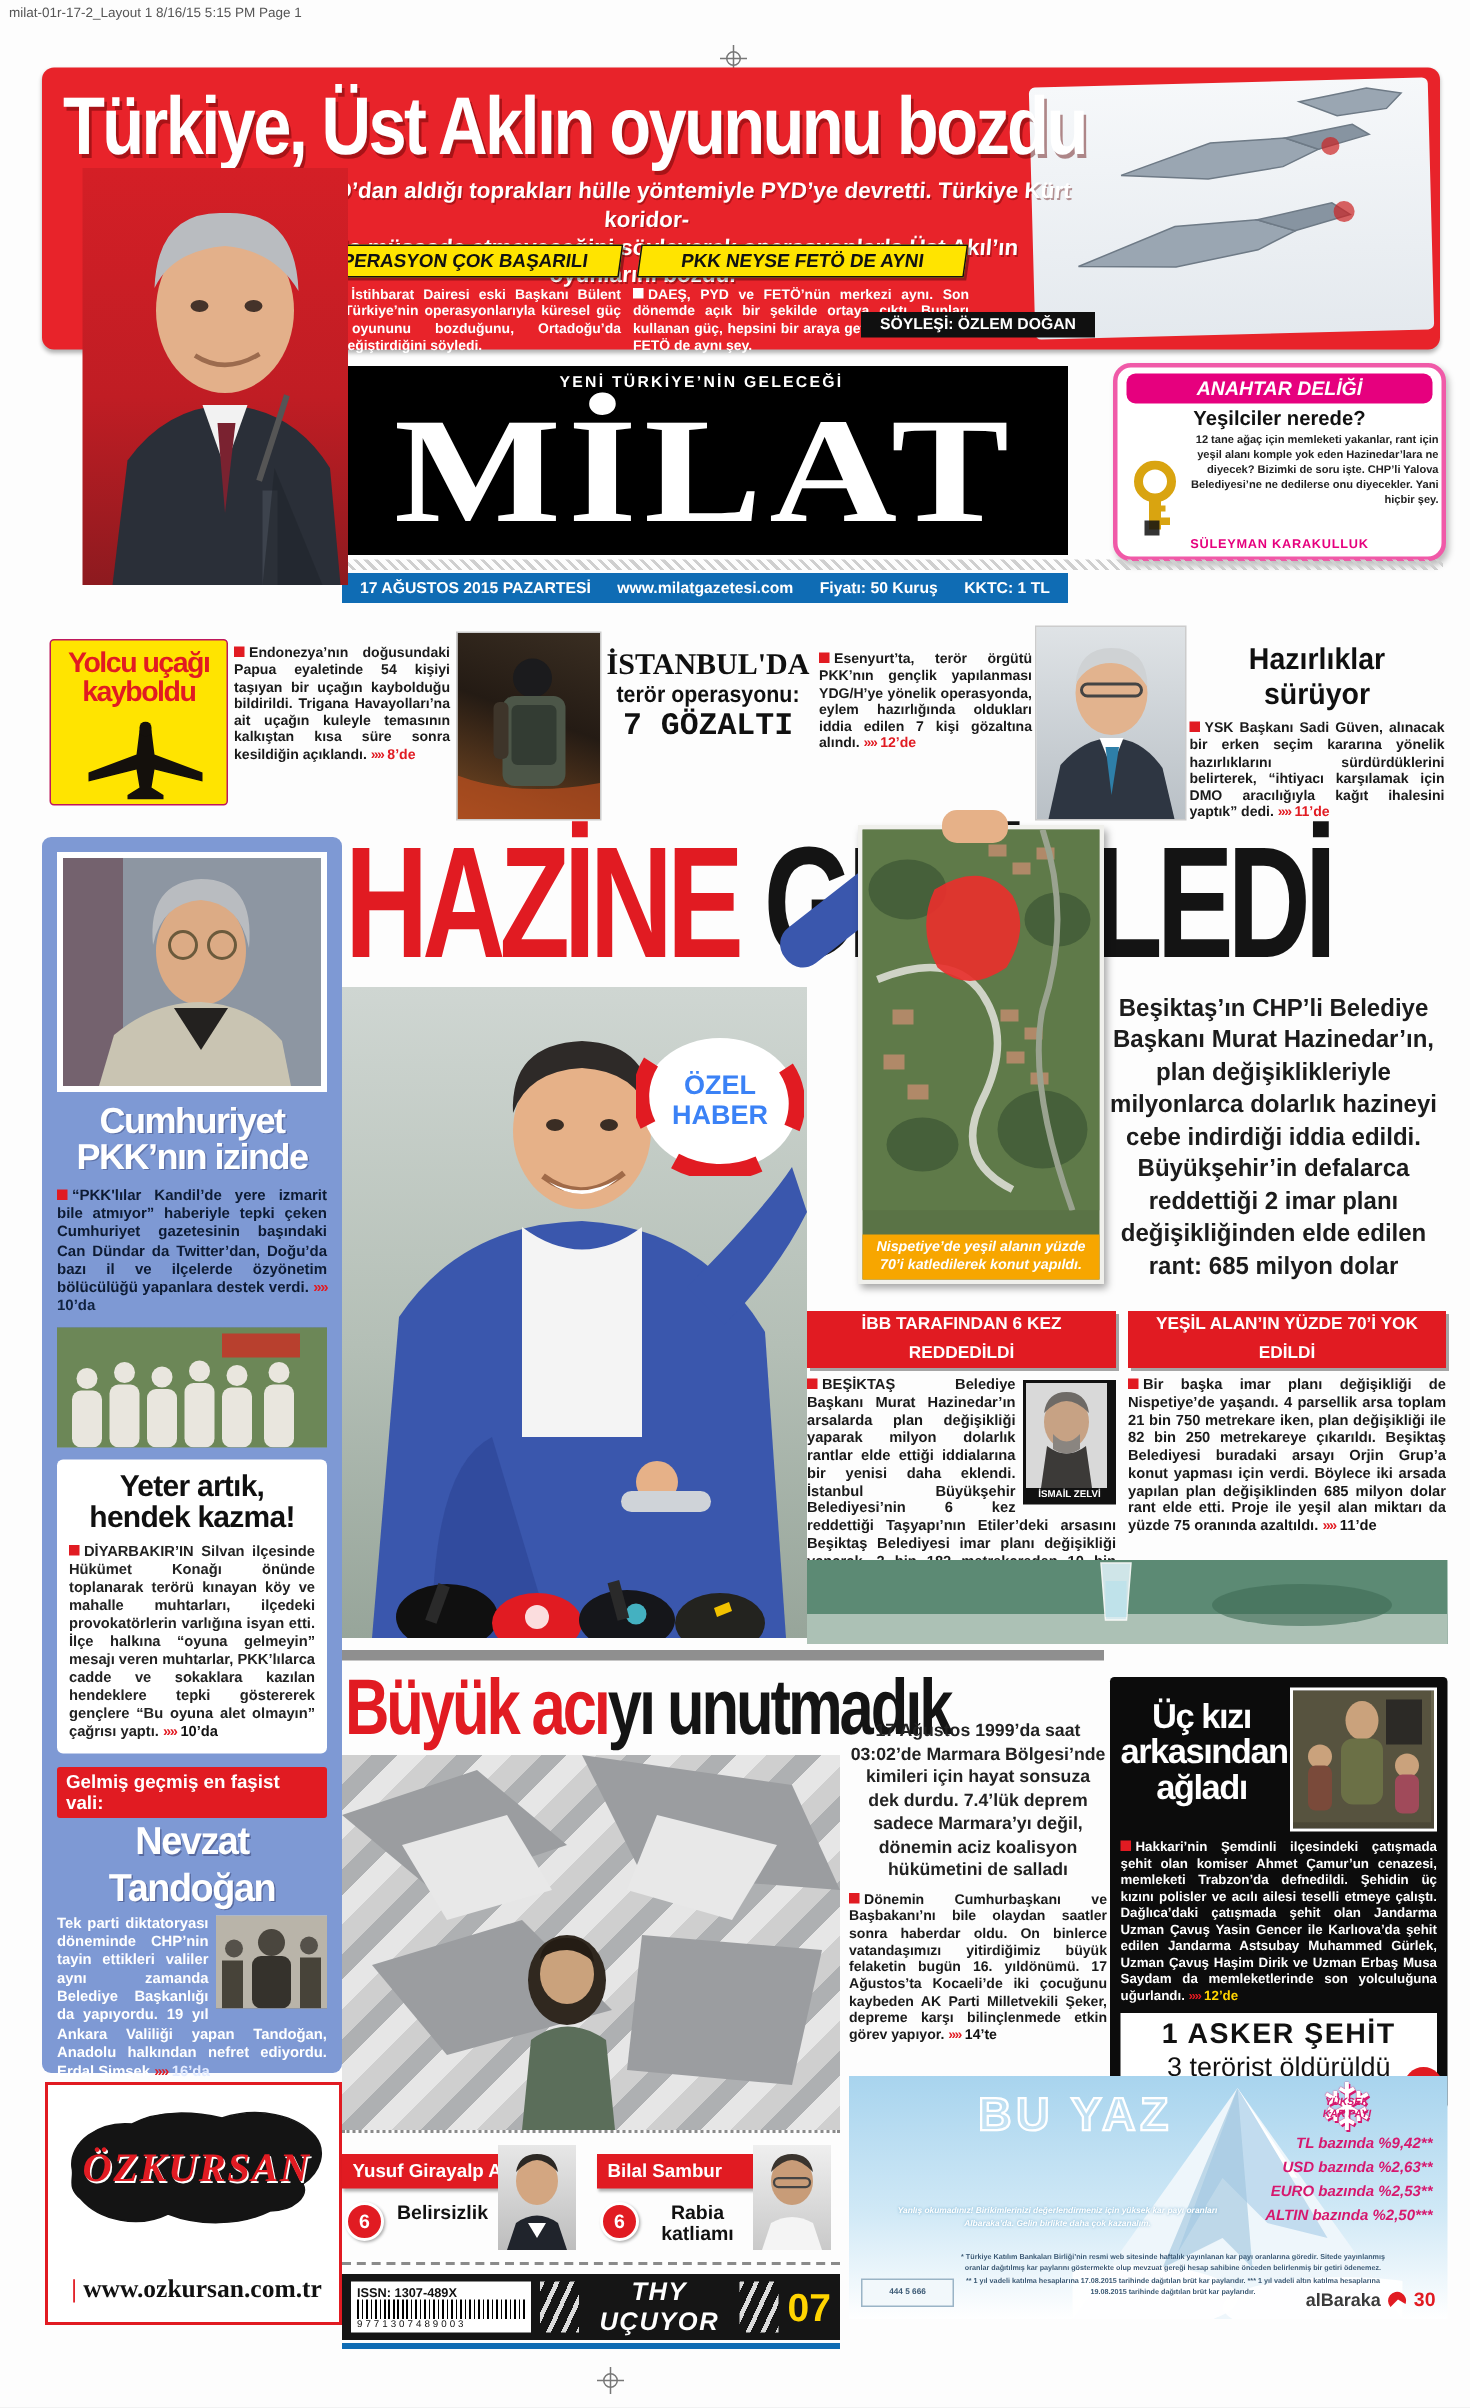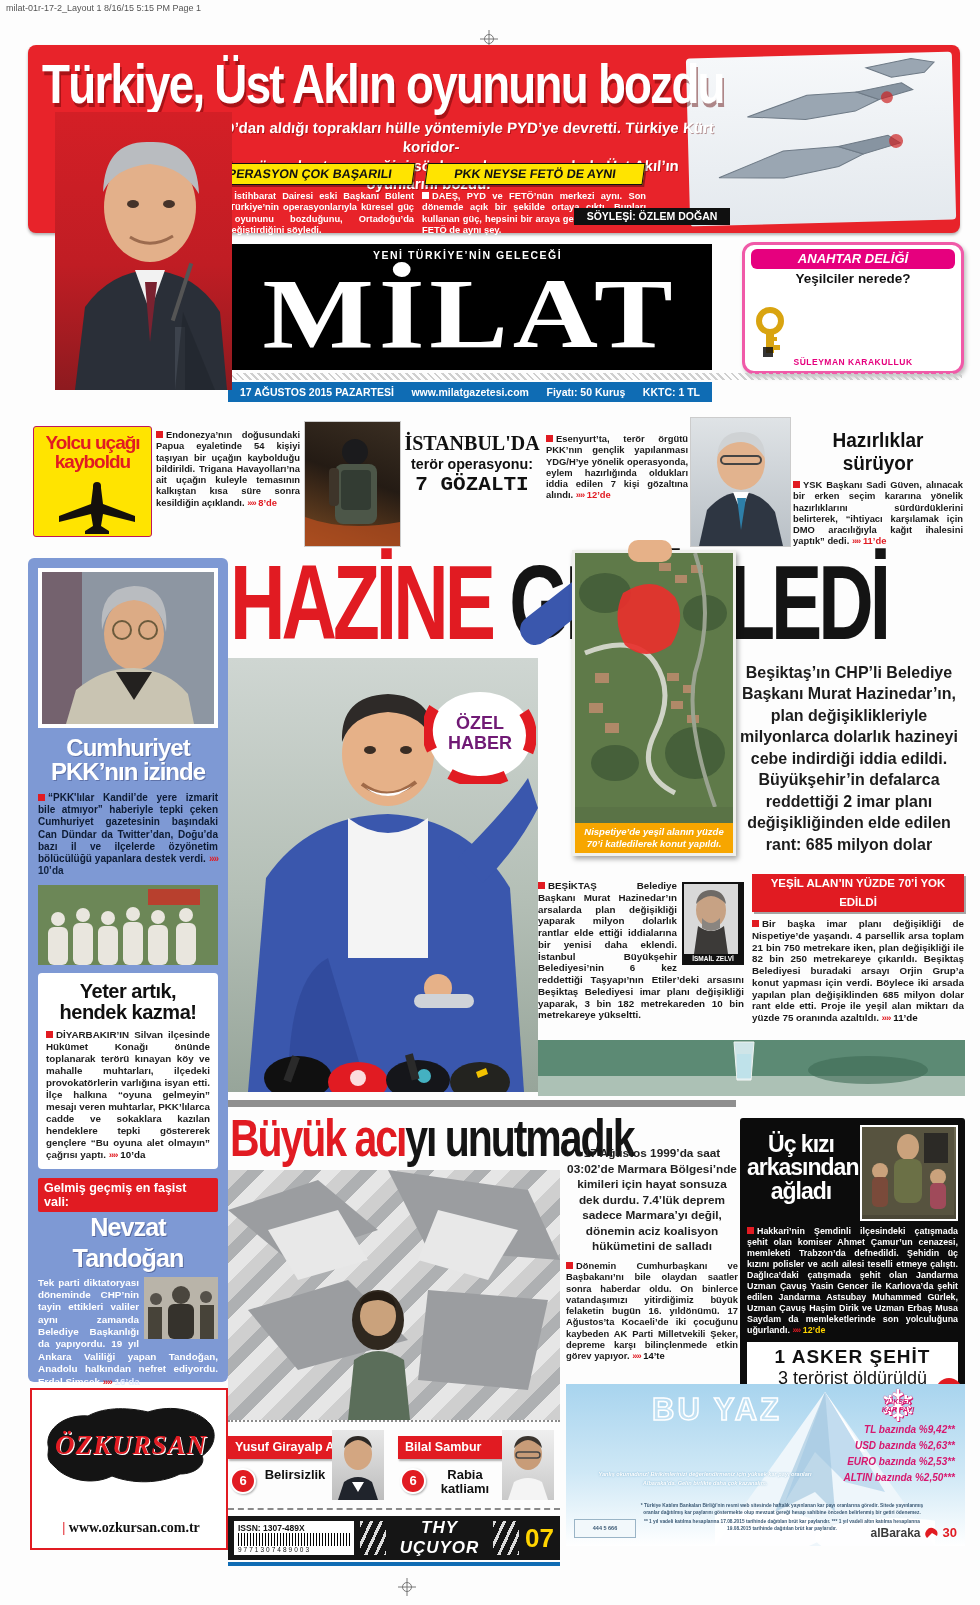--- a/index.html
+++ b/index.html
@@ -140,20 +140,21 @@
     <div class="ctr" style="font-size:13.5px;font-weight:900;color:#111;">Yeşilciler nerede?</div>
     <div class="abs" style="left:8px;top:62px;">
       <svg width="34" height="52" viewBox="0 0 34 52">
         <circle cx="17" cy="14" r="11" fill="none" stroke="#d9a410" stroke-width="6"></circle>
         <rect x="13" y="24" width="8" height="22" fill="#d9a410"></rect>
         <rect x="13" y="38" width="14" height="5" fill="#d9a410"></rect>
         <rect x="13" y="30" width="11" height="4" fill="#d9a410"></rect>
         <rect x="10" y="40" width="10" height="10" fill="#111" opacity=".85"></rect>
       </svg>
     </div>
+    <div class="abs smallbody" style="left:44px;top:43px;width:170px;">12 tane ağaç için memleketi yakanlar, rant için yeşil alanı komple yok eden Hazinedar’lara ne diyecek? Bizimki de soru işte. CHP’li Yalova Belediyesi’ne ne dedilerse onu diyecekler. Yani hiçbir şey.</div>
     <div class="abs ctr" style="left:0;bottom:4px;width:100%;color:#e6007e;font-weight:900;font-size:8.5px;letter-spacing:.5px;">SÜLEYMAN KARAKULLUK</div>
   </div>
 
   <div class="abs hatch" style="left:228px;top:373px;width:734px;height:7px;"></div>
   <div class="abs datebar" style="left:228px;top:382px;width:484px;height:20px;box-sizing:border-box;">
     <span>17 AĞUSTOS 2015 PAZARTESİ</span>
     <span>www.milatgazetesi.com</span>
     <span>Fiyatı: 50 Kuruş</span>
     <span>KKTC: 1 TL</span>
   </div>
@@ -291,21 +292,21 @@
       <span class="ch">»»</span>
       <span class="pr-pale">16’da</span>
     </div>
   </div>
 
   <div class="abs" style="left:30px;top:1388px;width:198px;height:162px;background:#fff;border:2px solid #e11b22;box-sizing:border-box;">
     <svg class="abs" style="left:4px;top:10px;" width="186" height="100" viewBox="0 0 186 100">
       <path d="M12 45 C10 28 30 14 52 16 C70 6 95 8 112 12 C136 4 162 10 174 24 C182 34 178 48 166 56 C170 64 160 74 144 74 C124 84 96 84 76 76 C56 86 30 80 18 66 C8 58 14 52 12 45 Z" fill="#141414" stroke="#141414"></path>
     </svg>
     <div class="abs ctr" style="left:0;top:40px;width:198px;font-family:'Liberation Serif',serif;font-style:italic;font-weight:900;font-size:27px;color:#e11b22;letter-spacing:1px;text-shadow:1px 1px 0 #fff;">ÖZKURSAN</div>
-    <div class="abs ctr" style="left:0;bottom:12px;width:198px;font-family:'Liberation Serif',serif;font-weight:900;font-size:14px;color:#111;">
+    <div class="abs ctr" style="left:0;bottom:12px;width:198px;font-family:'Liberation Serif',serif;font-weight:900;font-size:17px;color:#111;">
       <span style="color:#e11b22;">|</span> <span>www.ozkursan.com.tr</span>
     </div>
   </div>
 
   <div class="abs photo" style="left:228px;top:658px;width:310px;height:434px;background:linear-gradient(180deg,#cfd6d2 0%,#b4bfb6 55%,#97a59a 100%);">
     <svg width="310" height="434" viewBox="0 0 310 434">
       <rect width="310" height="434" fill="none"></rect>
       <ellipse cx="160" cy="96" rx="46" ry="52" fill="#e6b188"></ellipse>
       <path d="M114 84 Q112 38 160 36 Q208 38 206 86 Q196 56 160 54 Q124 56 114 84 Z" fill="#2e2a28"></path>
       <ellipse cx="142" cy="92" rx="6" ry="4" fill="#3a2d24"></ellipse>
@@ -362,29 +363,30 @@
   </div>
   <div class="abs" style="left:628px;top:540px;width:44px;height:22px;background:#e6b188;border-radius:10px;z-index:4;"></div>
 
   <div class="abs" style="left:424px;top:688px;width:112px;height:96px;z-index:4;">
     <svg class="abs" style="left:0;top:0;" width="112" height="96" viewBox="0 0 112 96">
       <ellipse cx="56" cy="48" rx="52" ry="44" fill="#fff"></ellipse>
       <path d="M10 20 A 56 48 0 0 0 8 62" stroke="#e11b22" stroke-width="11" fill="none"></path>
       <path d="M100 24 A 56 48 0 0 1 104 64" stroke="#e11b22" stroke-width="11" fill="none"></path>
       <path d="M26 86 A 56 48 0 0 0 82 88" stroke="#e11b22" stroke-width="11" fill="none"></path>
     </svg>
-    <div class="abs ctr" style="left:0;top:26px;width:112px;font-weight:900;font-size:18px;color:#701a75;line-height:1.1;">
+    <div class="abs ctr" style="left:0;top:26px;width:112px;font-weight:900;font-size:18px;color:#3b82f6;line-height:1.1;">
       <div>ÖZEL</div>
       <div>HABER</div>
     </div>
   </div>
 
   <div class="abs ctr" style="left:730px;top:662px;width:238px;font-size:16.5px;font-weight:800;color:#1c1c1c;line-height:1.3;transform:scaleX(.97);">Beşiktaş’ın CHP’li Belediye Başkanı Murat Hazinedar’ın, plan değişiklikleriyle milyonlarca dolarlık hazineyi cebe indirdiği iddia edildi. Büyükşehir’in defalarca reddettiği 2 imar planı değişikliğinden elde edilen rant:  685 milyon dolar</div>
 
   <div class="abs" style="left:538px;top:874px;width:206px;">
+    <div class="redbanner">İBB TARAFINDAN 6 KEZ REDDEDİLDİ</div>
     <div class="story jt" style="margin-top:6px;font-size:9.8px;">
       <span style="float:right;width:58px;margin:2px 0 2px 5px;background:#111;padding:2px;display:inline-block;">
         <svg width="54" height="70" viewBox="0 0 54 70" style="display:block;">
           <rect width="54" height="70" fill="#d9d9d9"></rect>
           <ellipse cx="27" cy="26" rx="15" ry="18" fill="#c7a284"></ellipse>
           <path d="M12 20 Q14 6 27 6 Q40 6 42 20 Q34 12 27 12 Q20 12 12 20 Z" fill="#6e6a66"></path>
           <path d="M14 42 Q27 52 40 42 L44 70 L10 70 Z" fill="#3c3a38"></path>
           <path d="M18 34 Q27 44 36 34 L36 44 Q27 50 18 44 Z" fill="#8a8580"></path>
         </svg>
         <span class="ctr" style="display:block;color:#fff;font-weight:900;font-size:6.5px;padding-top:1px;">İSMAİL ZELVİ</span>

